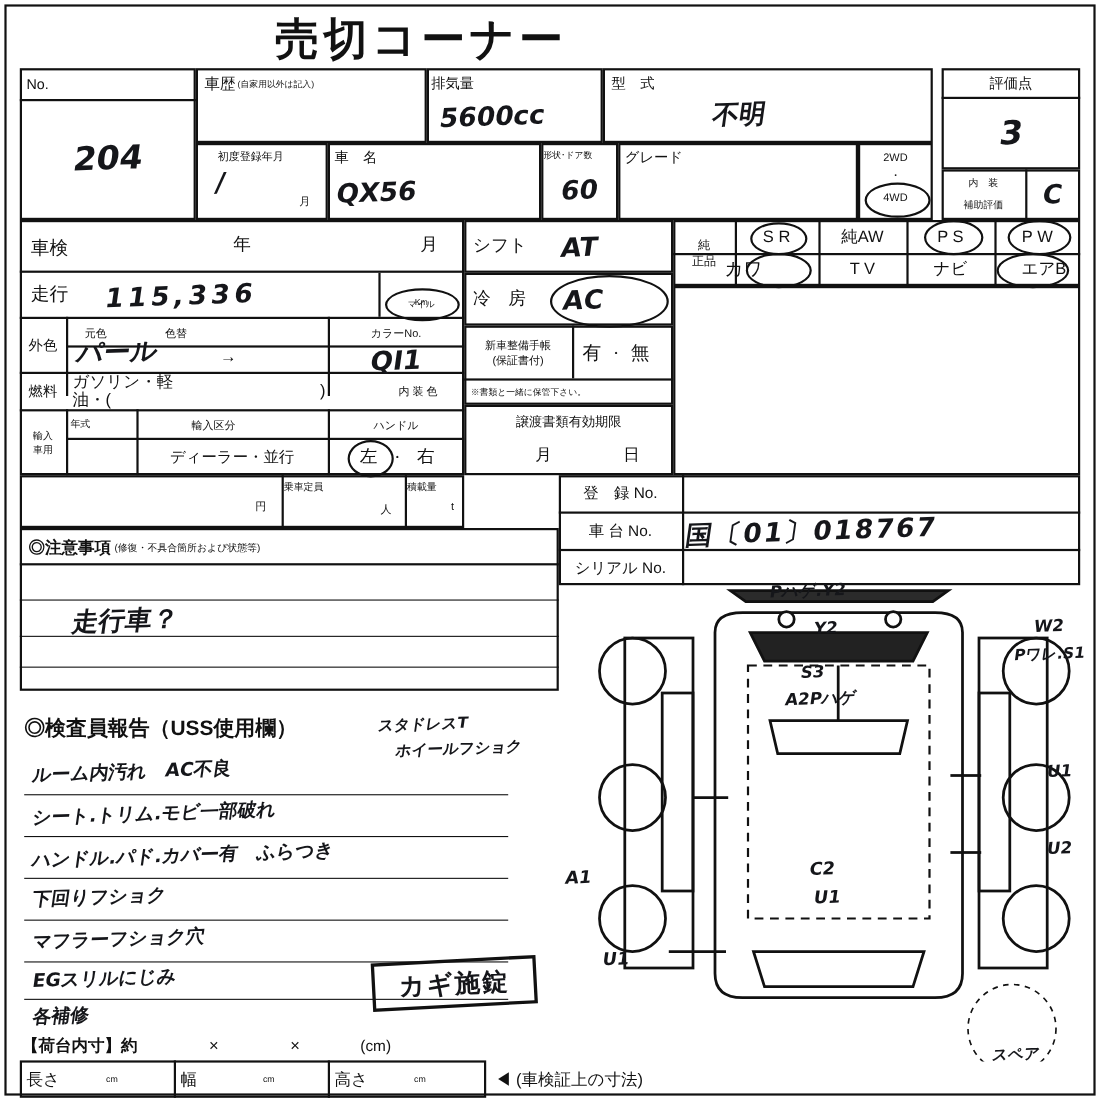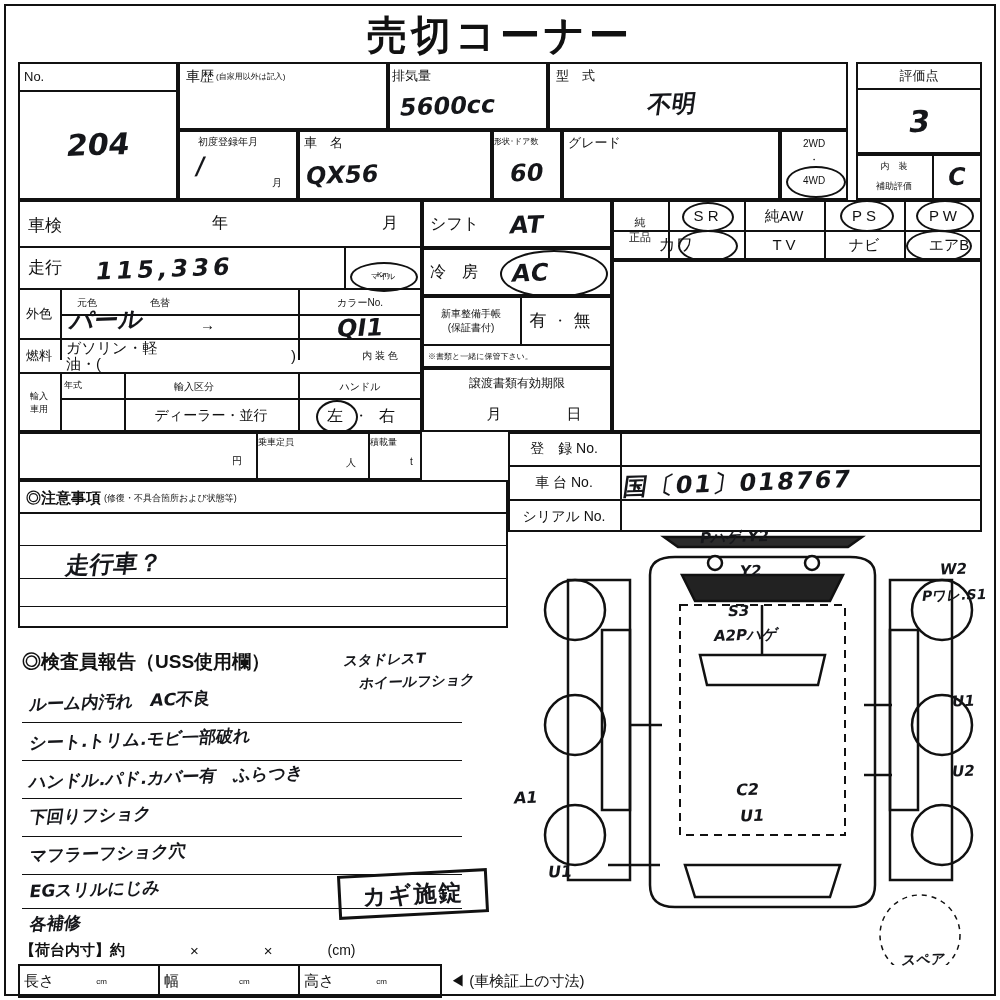--- a/index.html
+++ b/index.html
@@ -6,21 +6,21 @@
   body{width:1000px;height:1000px;font-family:"Liberation Sans",sans-serif;color:#111;position:relative;overflow:hidden;}
   #sheet{position:absolute;left:0;top:0;width:1000px;height:1000px;}
   .abs{position:absolute;box-sizing:border-box;}
   .bx{border:2px solid #111;}
   .lbl{font-size:13px;line-height:1.1;}
   .sm{font-size:10px;}
   .xs{font-size:9px;}
   .tiny{font-size:8px;}
   .ctr{display:flex;align-items:center;justify-content:center;text-align:center;}
   .lft{display:flex;align-items:center;justify-content:flex-start;}
-  .title{font-size:40px;font-weight:bold;letter-spacing:4px;text-align:center;}
+  .title{font-size:40px;font-weight:bold;letter-spacing:4px;text-align:left;}
   
   .hw{font-family:"DejaVu Sans",sans-serif;color:#15161a;font-weight:bold;}
   .hwi{display:inline-block;transform:skewX(-10deg) rotate(-2deg);}
   .big{font-size:30px;}
   .mid{font-size:24px;}
   .sm2{font-size:17px;}
   .circ{position:absolute;border:2.5px solid #111;border-radius:50%;}
   .vline{position:absolute;background:#111;}
   .hline{position:absolute;background:#111;}
   svg{display:block;}

